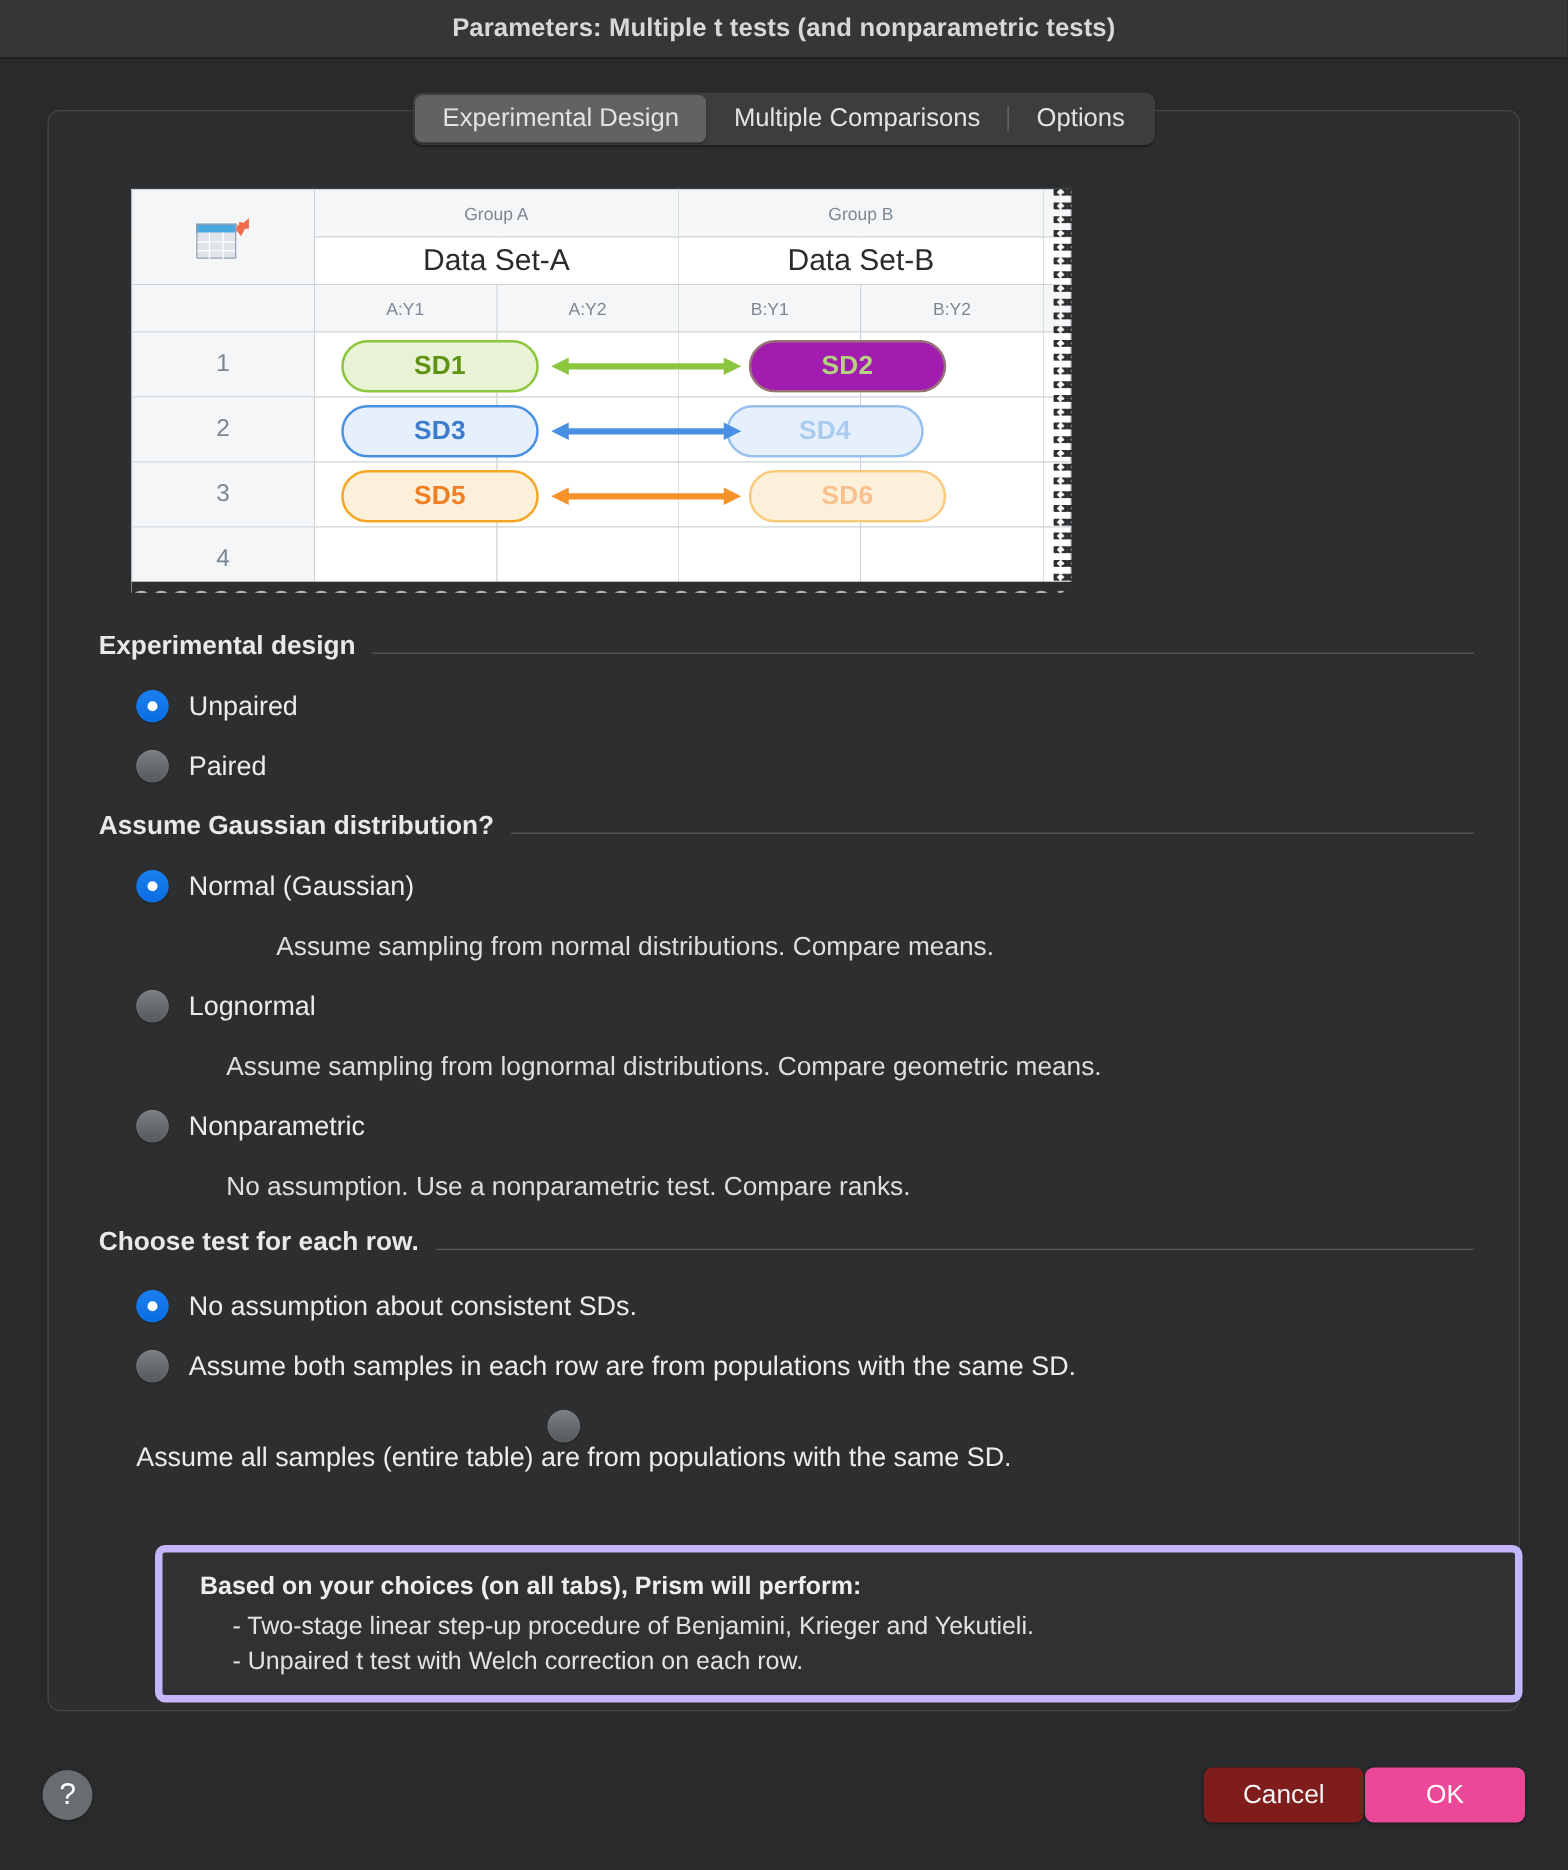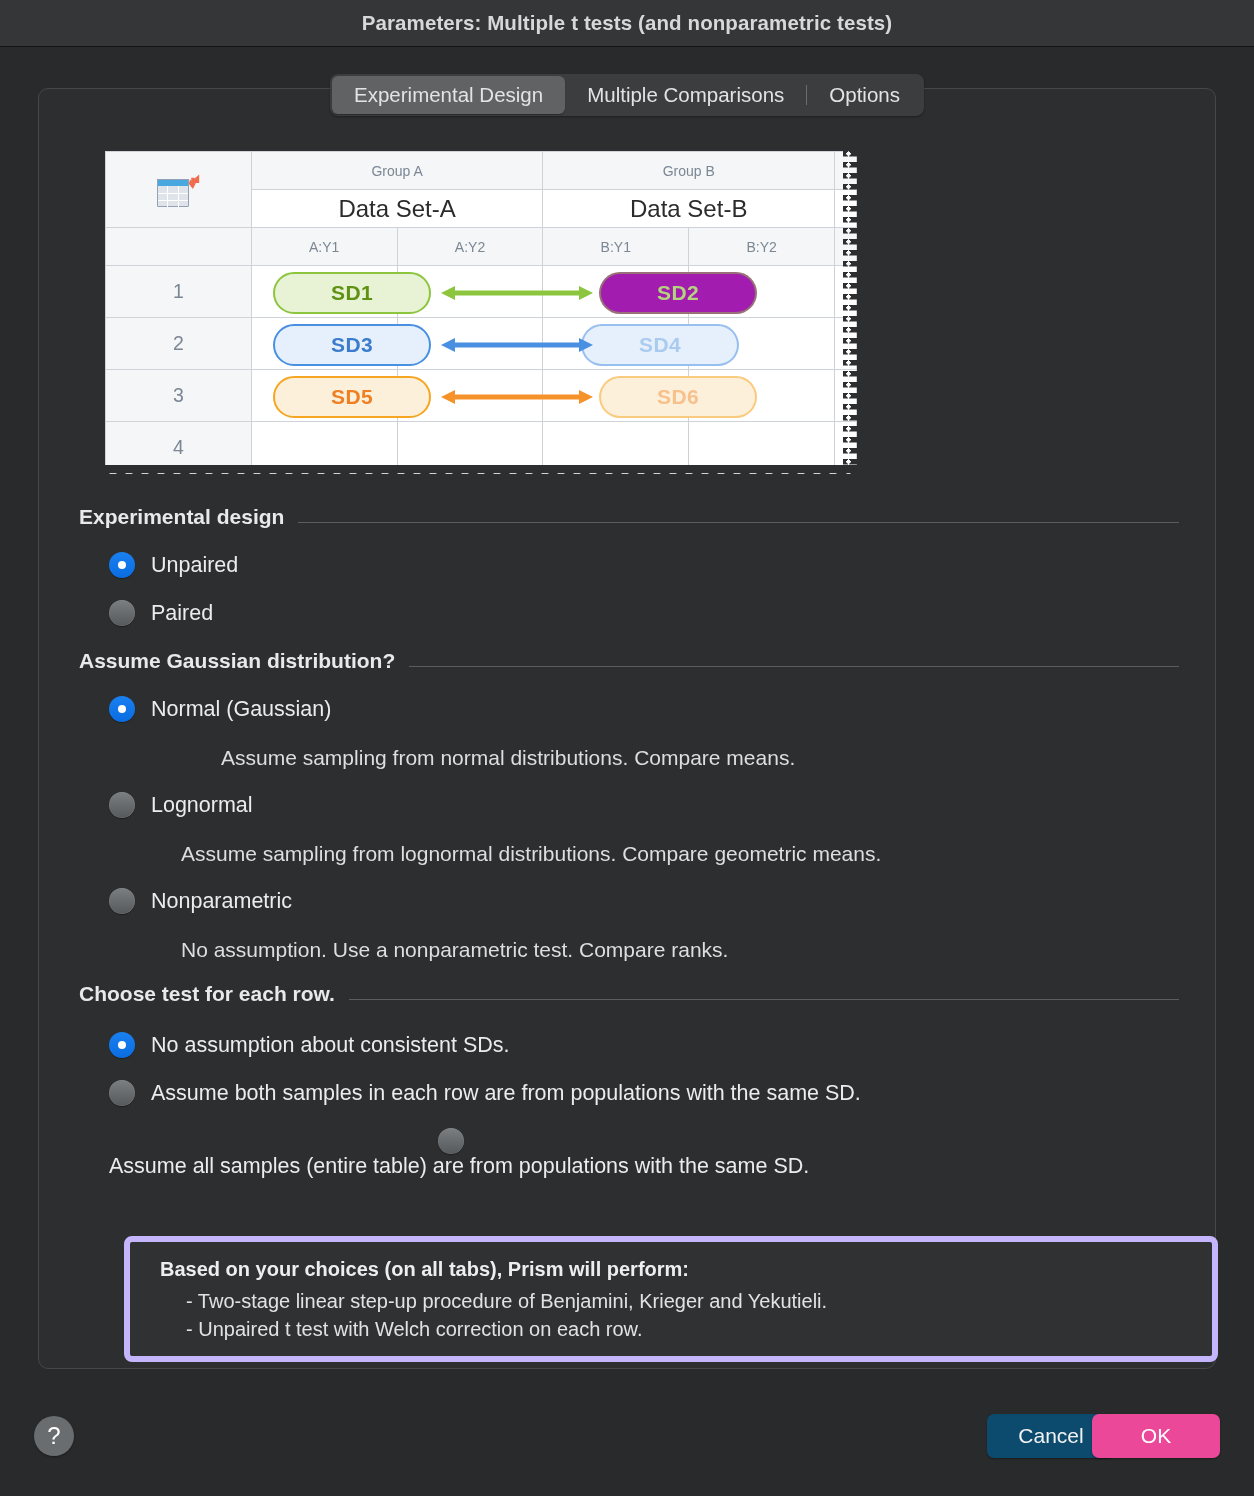--- a/index.html
+++ b/index.html
@@ -338,23 +338,23 @@
     height: 44px;
     border-radius: 7px;
     display: flex;
     align-items: center;
     justify-content: center;
     font-size: 21px;
     cursor: default;
     box-shadow: 0 1px 2px rgba(0,0,0,0.35);
   }
   .btn-cancel {
-    right: 139px;
+    right: 163px;
     width: 128px;
-    background: #0c4a6e;
+    background: #7f1d1d;
     color: #f2f2f2;
   }
   .btn-ok {
     right: 34px;
     width: 128px;
     background: #ec4899;
     color: #ffffff;
   }
 </style>
 </head>

